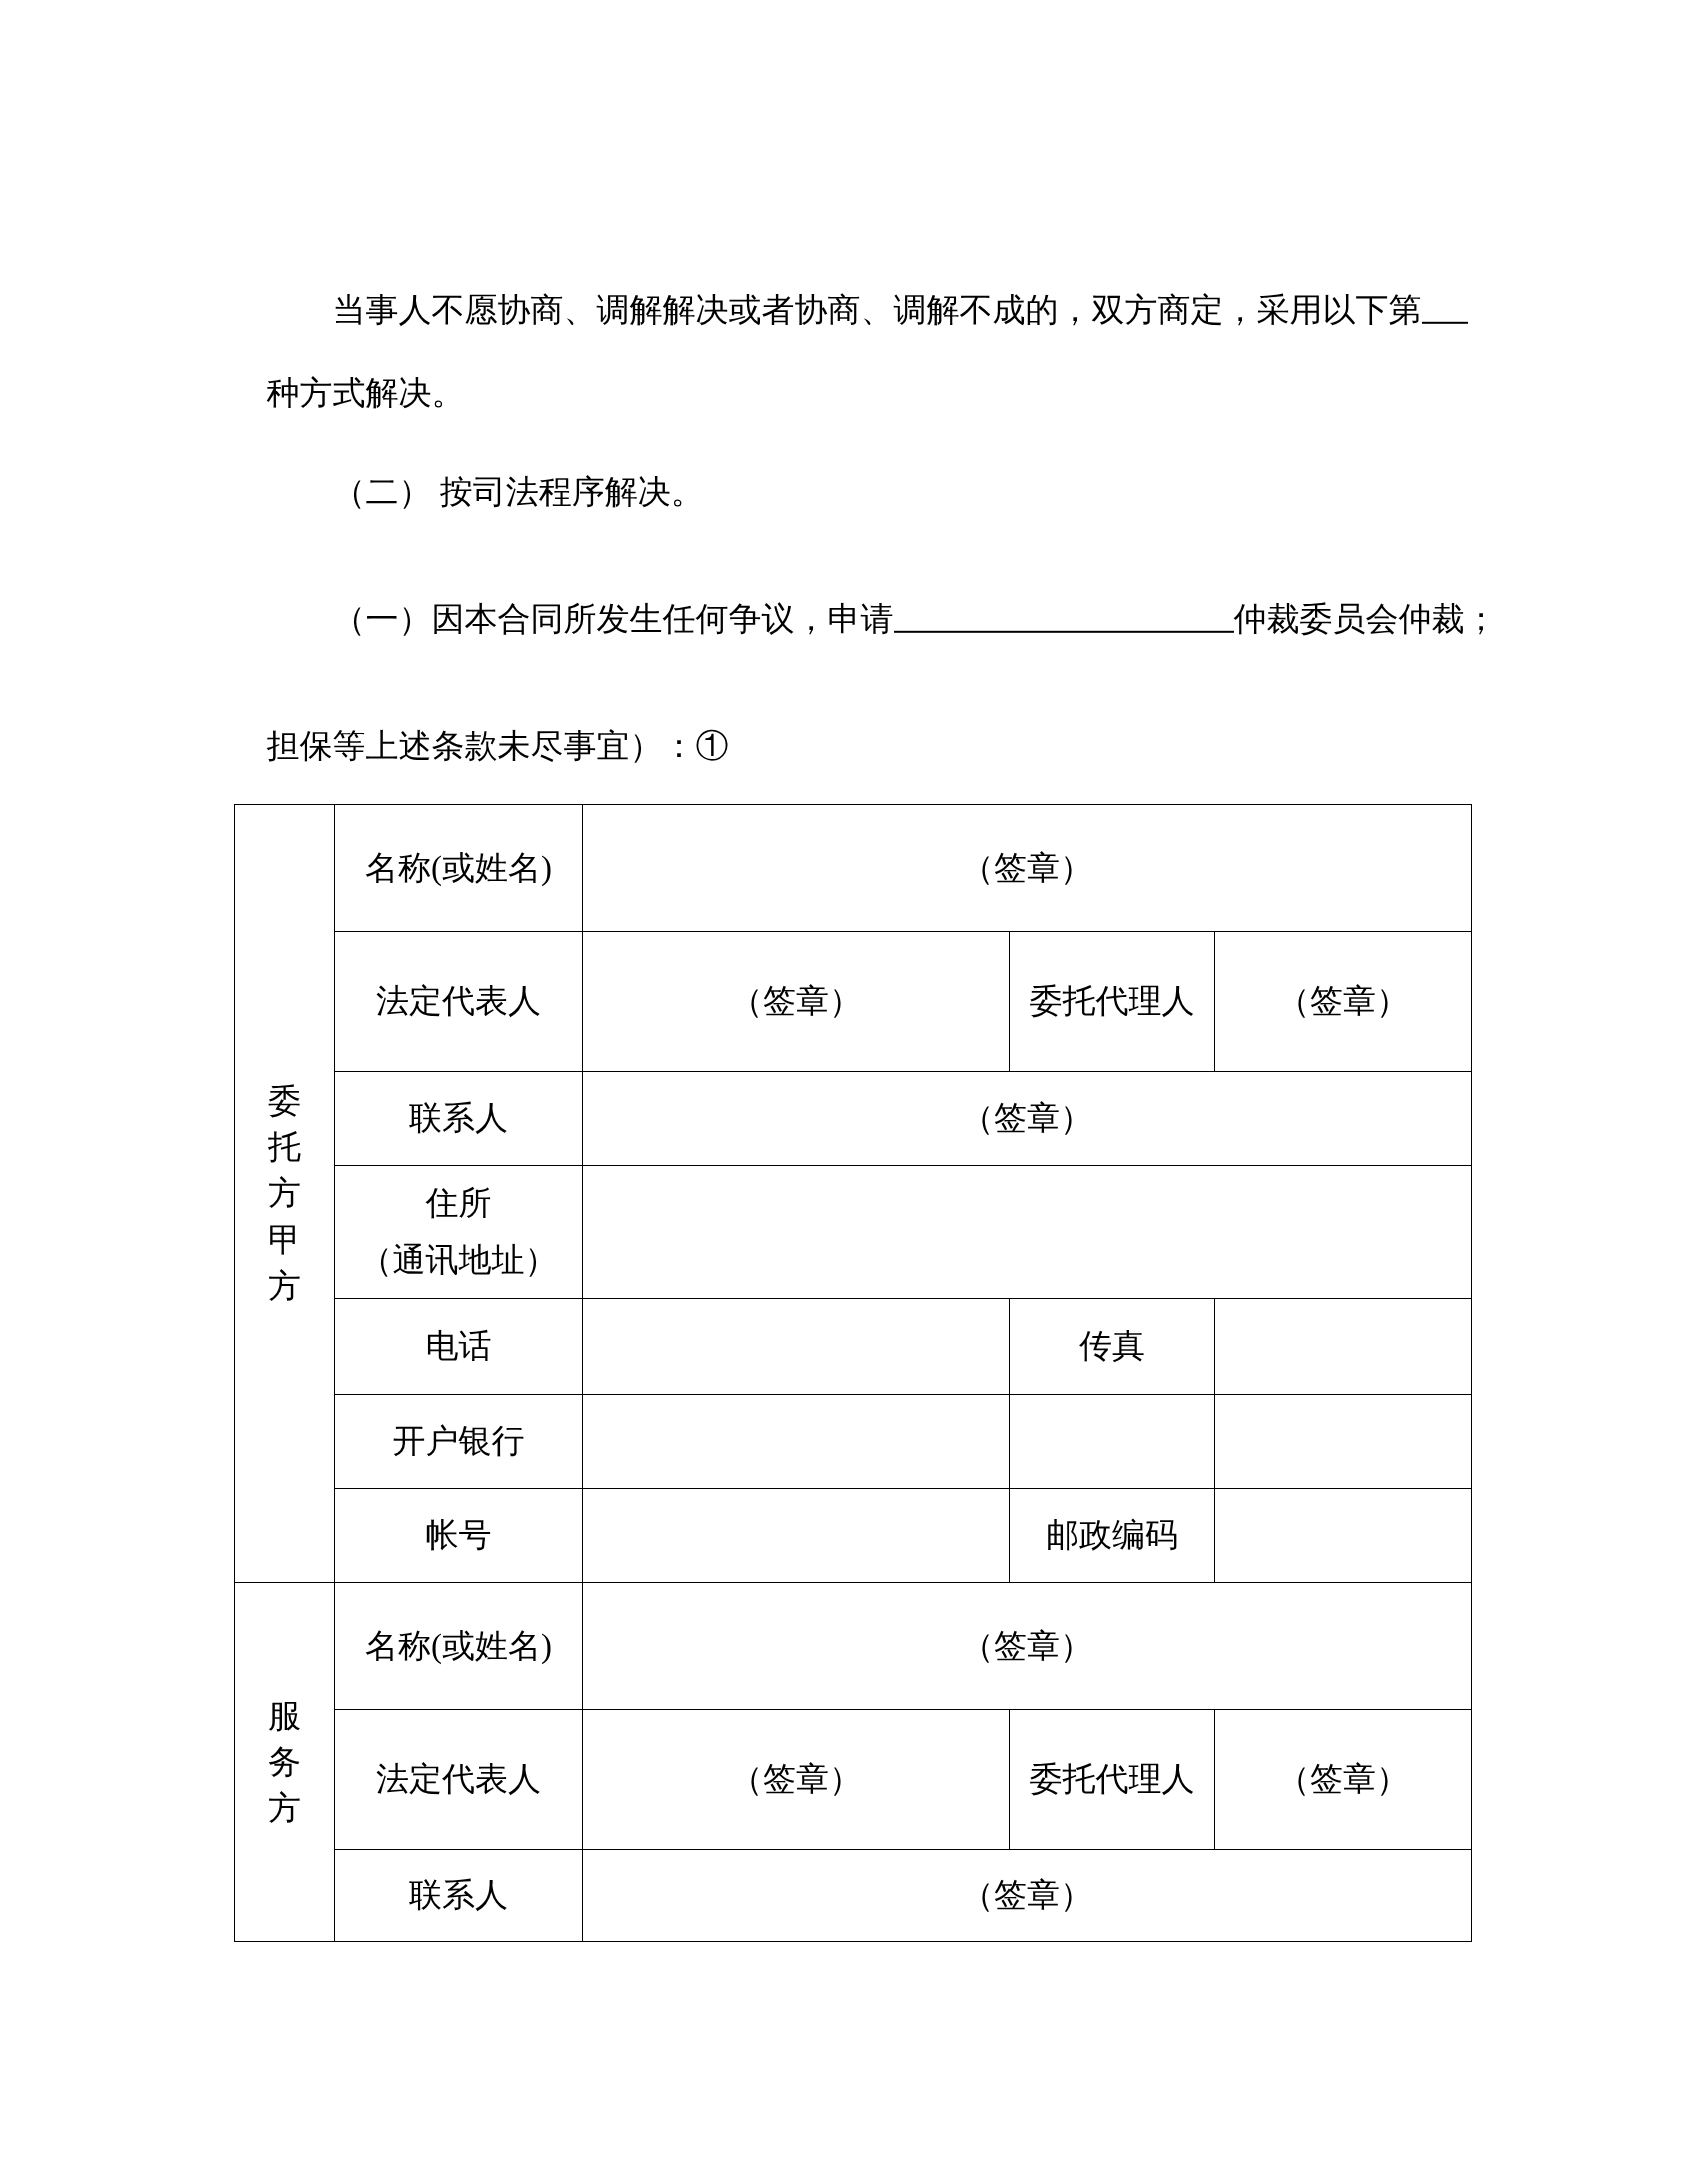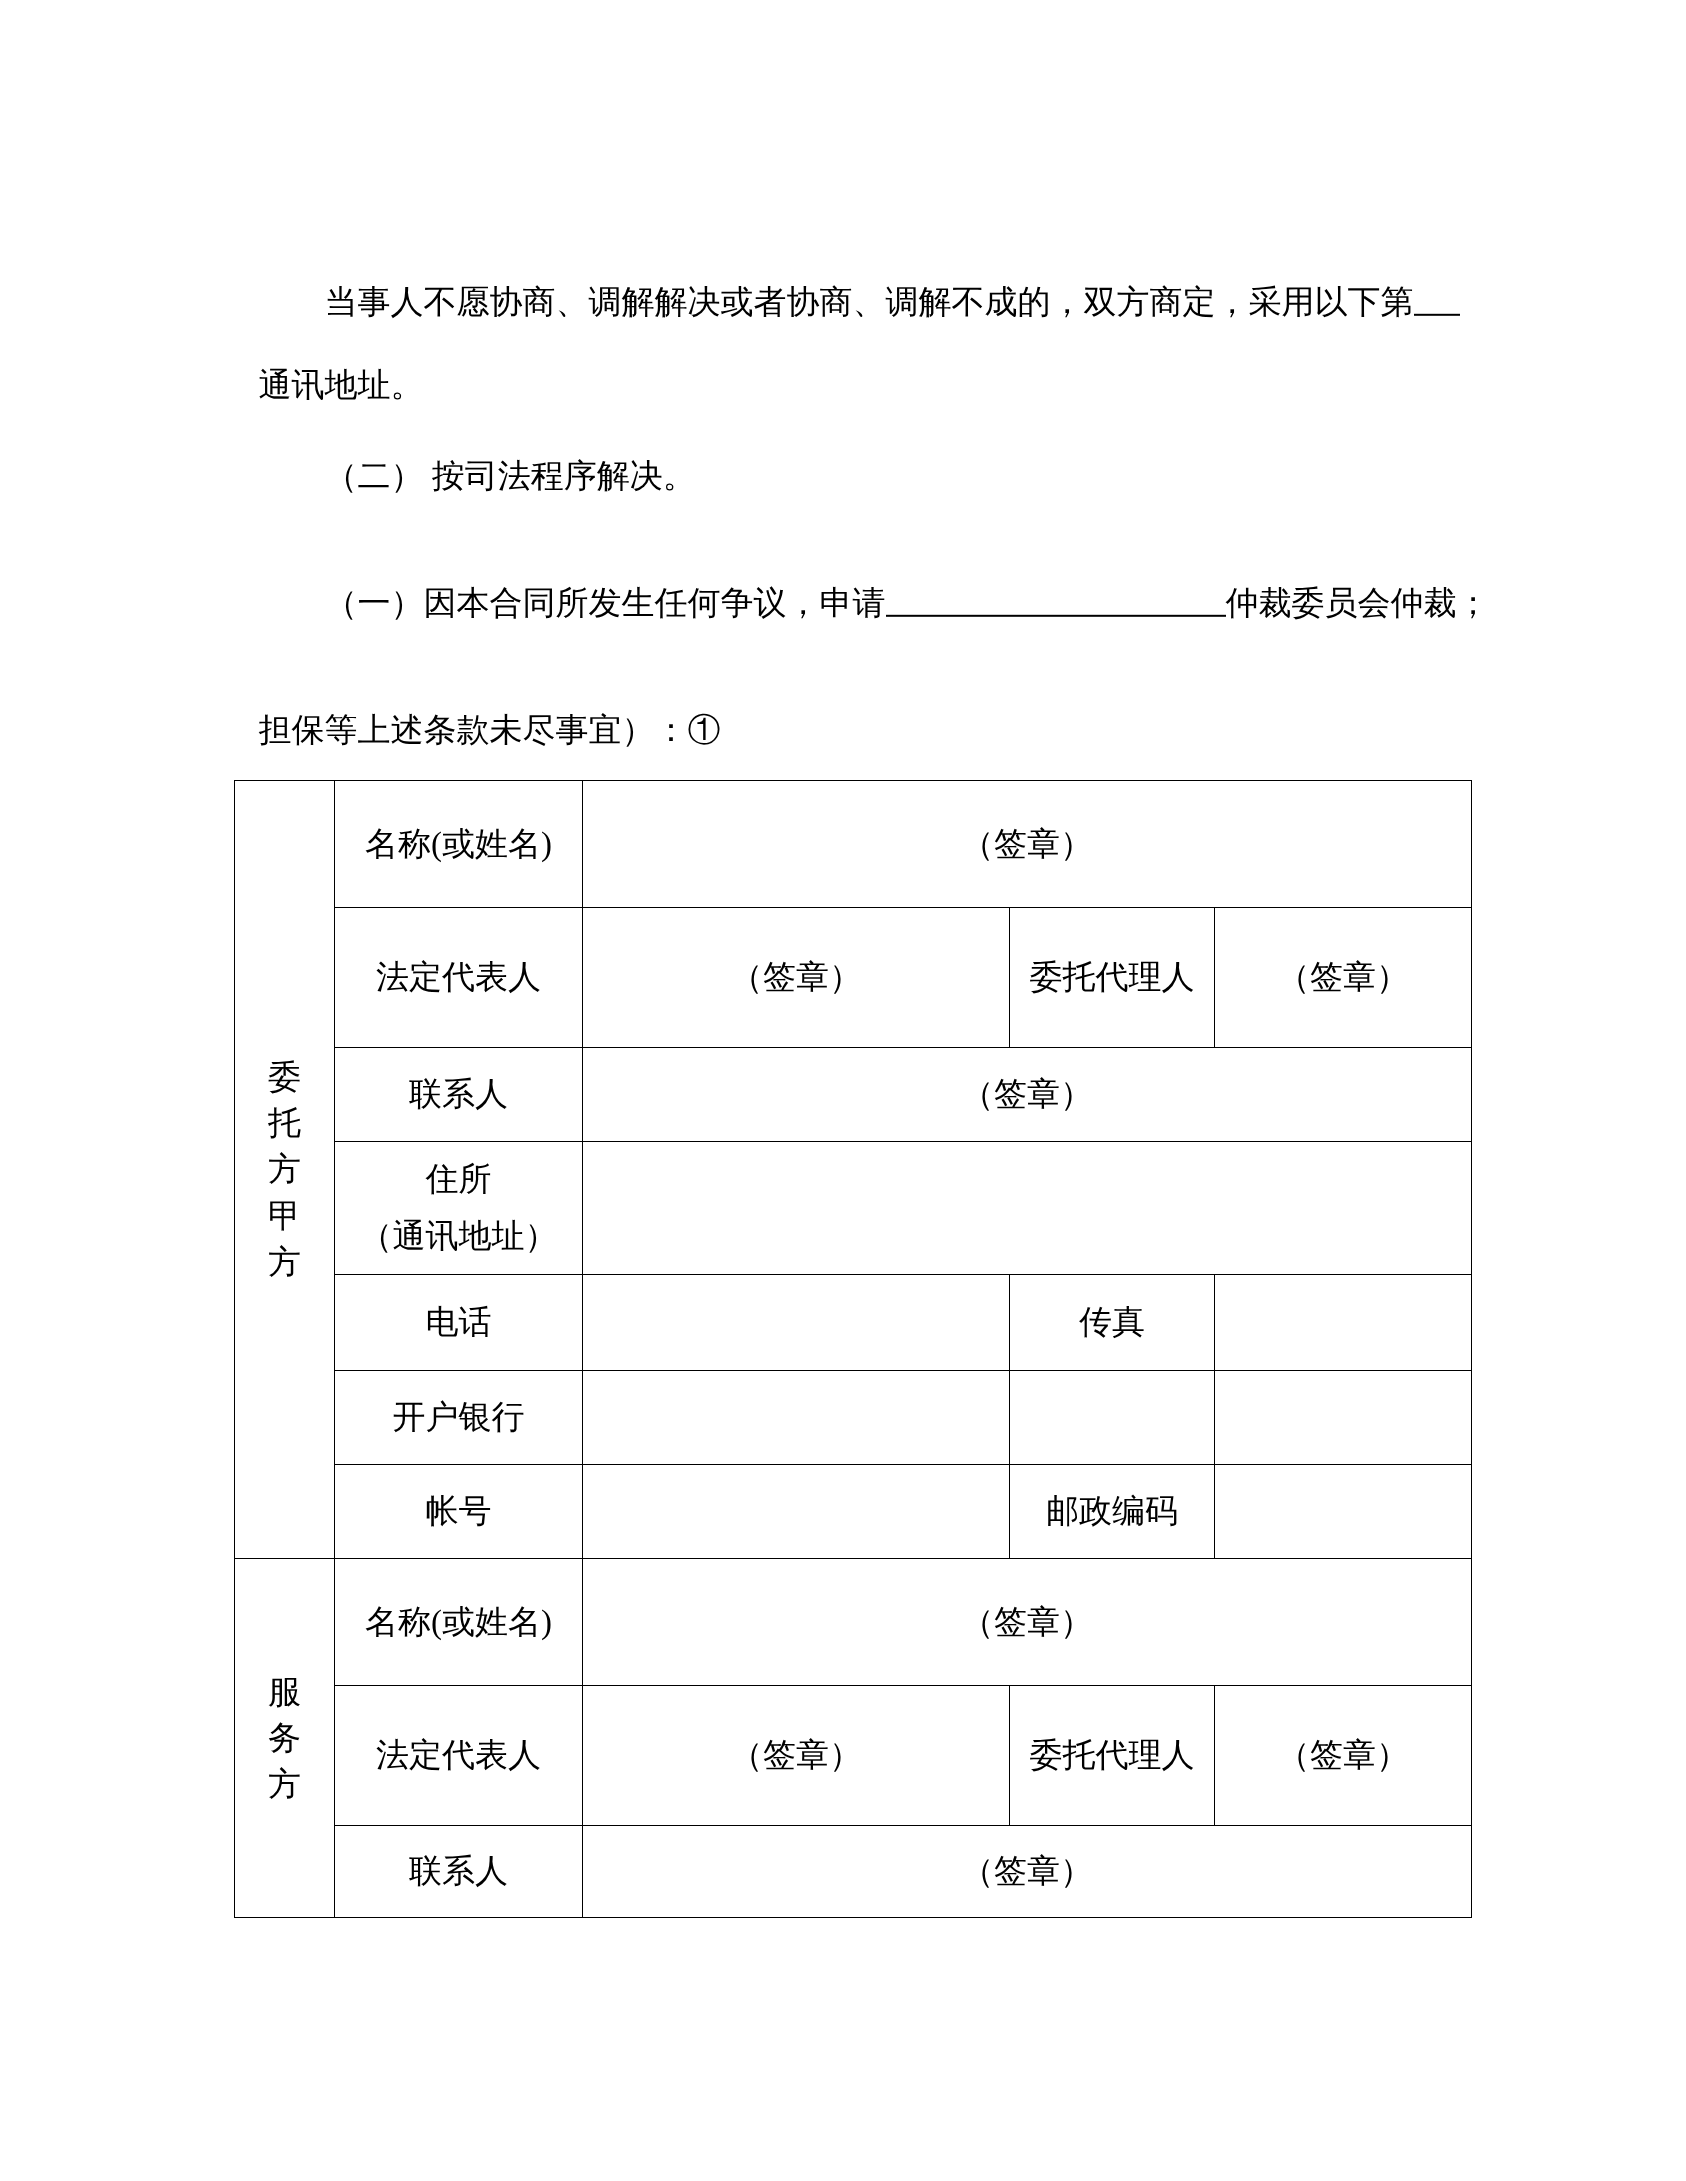--- a/index.html
+++ b/index.html
@@ -8,21 +8,21 @@
     width: 1686px;
     height: 2182px;
     box-sizing: border-box;
     background: #ffffff;
     color: #000000;
     font-family: "Liberation Serif", "DejaVu Serif", serif;
     font-size: 33px;
     padding: 253px 211px 0 234px;
     overflow: hidden;
   }
-  .para { margin: 8px; }
+  .para { margin: 16px; }
   .gap-before { margin-top: 44px; }
   .line {
     line-height: 83px;
     white-space: nowrap;
     margin-left: 16.5px;
   }
   .indent { padding-left: 66px; }
   .blank {
     display: inline-block;
     border-bottom: 2.8px solid #000;
@@ -64,21 +64,21 @@
 </style>
 </head>
 <body>
 
 <div class="page">
 
   <div class="para">
     <div class="line indent">
       <span>当事人不愿协商、调解解决或者协商、调解不成的，双方商定，采用以下第</span><span class="blank blank-sm"></span>
     </div>
-    <div class="line">通讯地址。</div>
+    <div class="line">种方式解决。</div>
   </div>
 
   <div class="para">
     <div class="line indent">（二） 按司法程序解决。</div>
   </div>
 
   <div class="para gap-before">
     <div class="line indent">
       <span>（一）因本合同所发生任何争议，申请</span><span class="blank blank-lg"></span><span>仲裁委员会仲裁；</span>
     </div>

